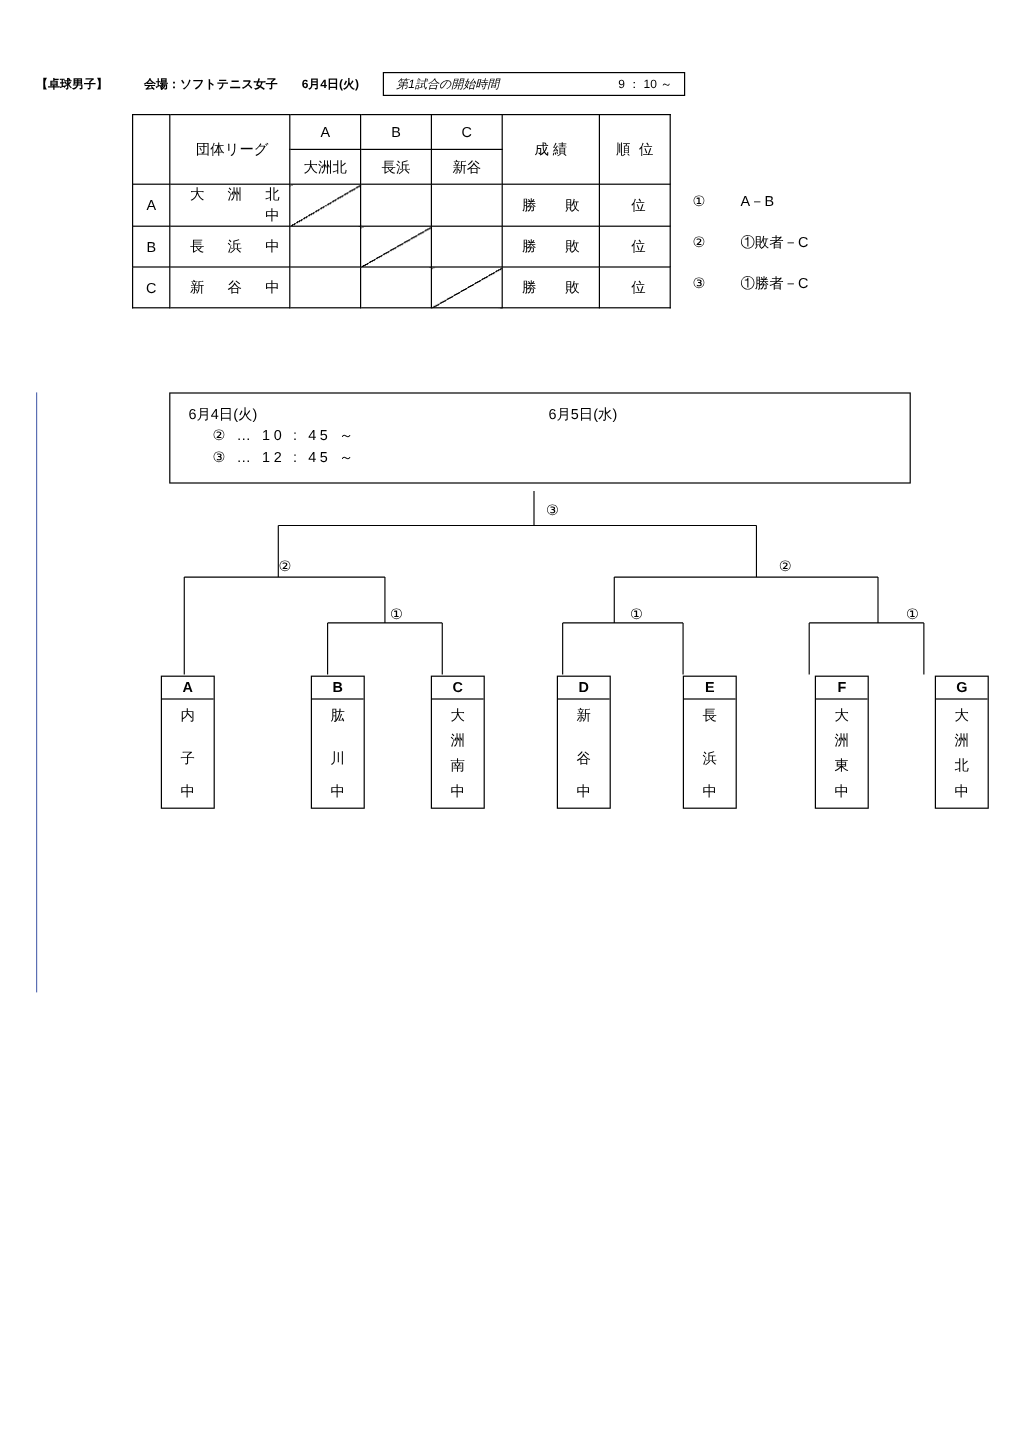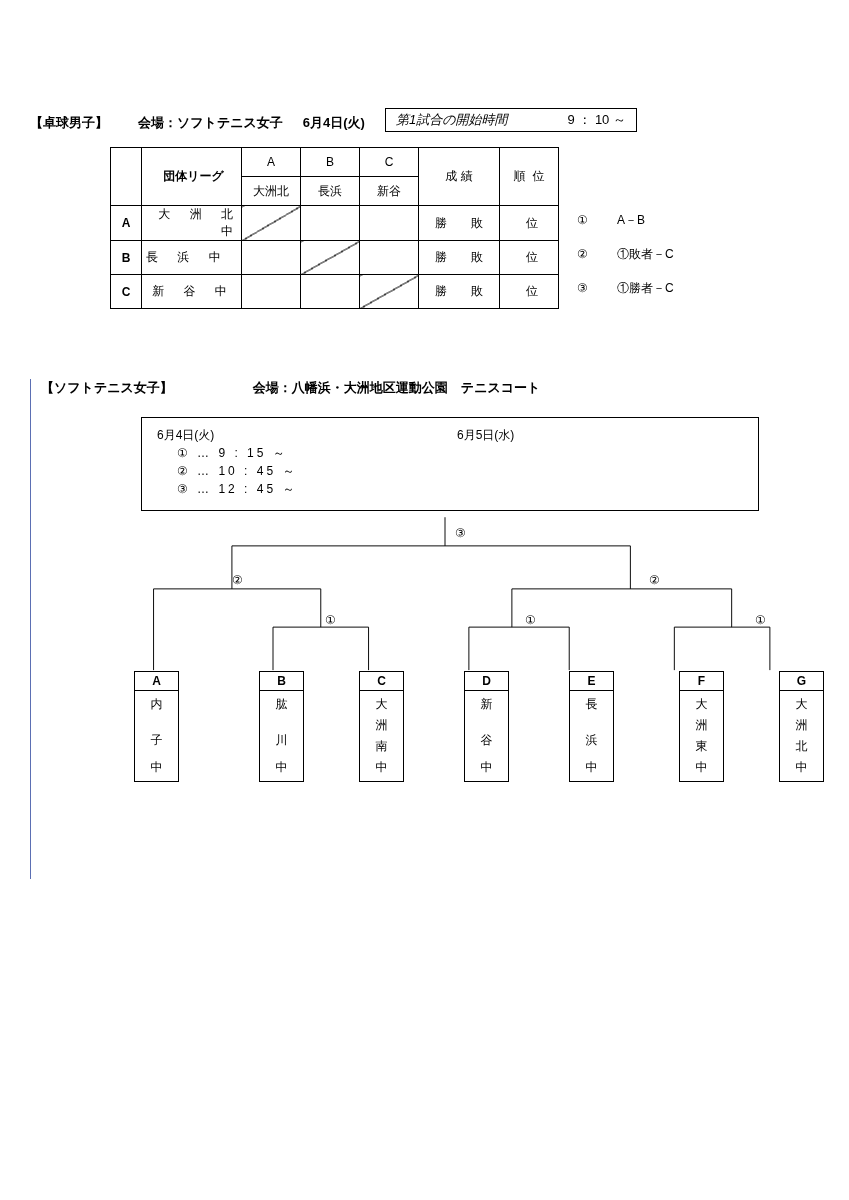--- a/index.html
+++ b/index.html
@@ -8,25 +8,24 @@
     margin: 0;
     padding: 0;
     background: #fff;
     width: 849px;
   }
   .page {
     padding: 60px 30px 20px 30px;
   }
   .section-header {
     display: flex;
-    align-items: flex-end;
+    align-items: center;
     font-weight: bold;
-    font-size: 13px;
+    font-size: 10px;
     margin-bottom: 15px;
-    margin-top: 48px;
   }
   .section-header .title {
     margin-right: 30px;
   }
   .section-header .venue {
     margin-right: 20px;
   }
   .time-box {
     border: 1px solid #000;
     padding: 2px 10px;
@@ -51,21 +50,21 @@
   }
   table.league td, table.league th {
     border: 1px solid #000;
     text-align: center;
     vertical-align: middle;
     font-weight: normal;
     padding: 0;
     height: 28px;
   }
   table.league .th-header {
-    font-weight: bold;
+    font-weight: normal;
   }
   .col-label { width: 30px; }
   .col-name { width: 95px; letter-spacing: 8px; padding-left: 4px !important; }
   .col-team { width: 58px; }
   .col-result { width: 80px; }
   .col-rank { width: 58px; font-family: Liberation Mono, monospace; }
   .diag {
     background: linear-gradient(to bottom right, transparent calc(50% - 0.5px), #000 calc(50% - 0.5px), #000 calc(50% + 0.5px), transparent calc(50% + 0.5px));
   }
   .match-list {
@@ -204,30 +203,30 @@
         <td class="th-header">A</td>
         <td class="col-name" style="text-align:right;">大 洲 北 中</td>
         <td class="diag"></td>
         <td></td>
         <td></td>
         <td>勝　　敗</td>
         <td><span class="rank-label">位</span></td>
       </tr>
       <tr style="height:34px;">
         <td class="th-header">B</td>
-        <td class="col-name" style="text-align:left;">長   浜  中</td>
+        <td class="col-name" style="text-align:right;">長   浜  中</td>
         <td></td>
         <td class="diag"></td>
         <td></td>
         <td>勝　　敗</td>
         <td><span class="rank-label">位</span></td>
       </tr>
       <tr style="height:34px;">
         <td class="th-header">C</td>
-        <td class="col-name" style="text-align:center;">新   谷  中</td>
+        <td class="col-name" style="text-align:right;">新   谷  中</td>
         <td></td>
         <td></td>
         <td class="diag"></td>
         <td>勝　　敗</td>
         <td><span class="rank-label">位</span></td>
       </tr>
     </tbody>
       </table>
     <div class="match-list">
       <div style="height:56px;"></div>
@@ -240,30 +239,25 @@
         <span class="ml-text">①敗者－C</span>
       </div>
       <div>
         <span class="circ">③</span>
         <span class="ml-text">①勝者－C</span>
       </div>
     </div>
   </div>
 
   <div class="section2">
-    <div class="section-header" style="margin-bottom:0;">
-      <span class="title" style="margin-right:80px;">【ソフトテニス女子】</span>
-      <span class="venue">会場：八幡浜・大洲地区運動公園　テニスコート</span>
-    </div>
 
     <div class="schedule-box">
       <div class="schedule-cols">
         <div class="left">
           <div class="sched-day">6月4日(火)</div>
-          <div class="sched-line">① … 9 : 15  ～</div>
           <div class="sched-line">② … 10 : 45  ～</div>
           <div class="sched-line">③ … 12 : 45  ～</div>
         </div>
         <div class="right">
           <div class="sched-day">6月5日(水)</div>
         </div>
       </div>
     </div>
 
     <div class="bracket">

